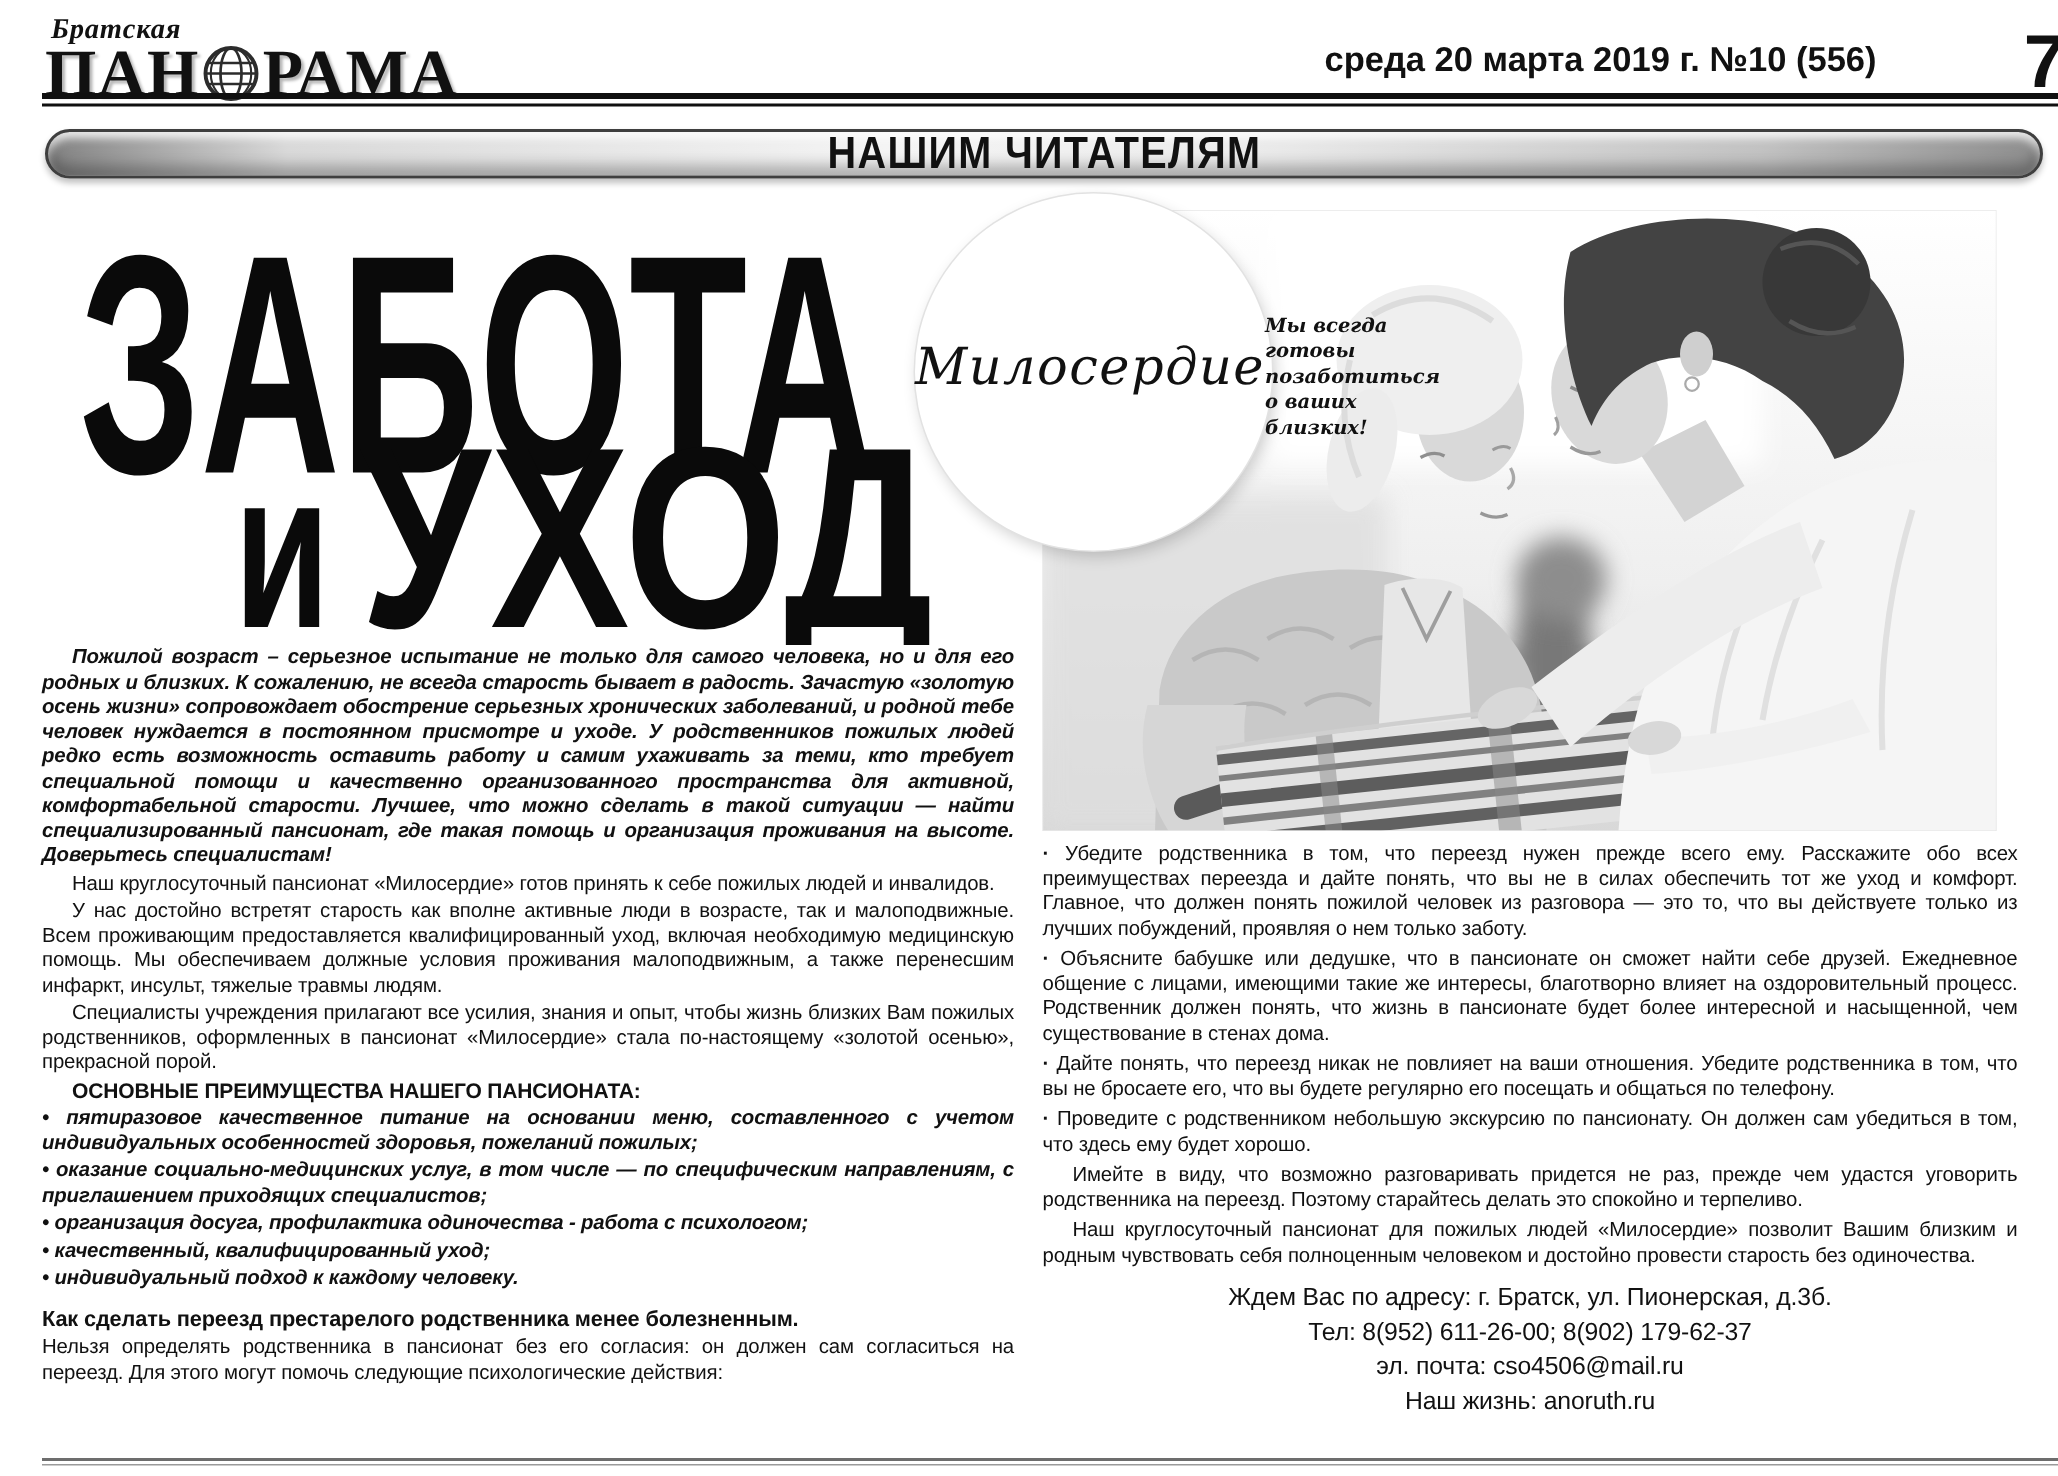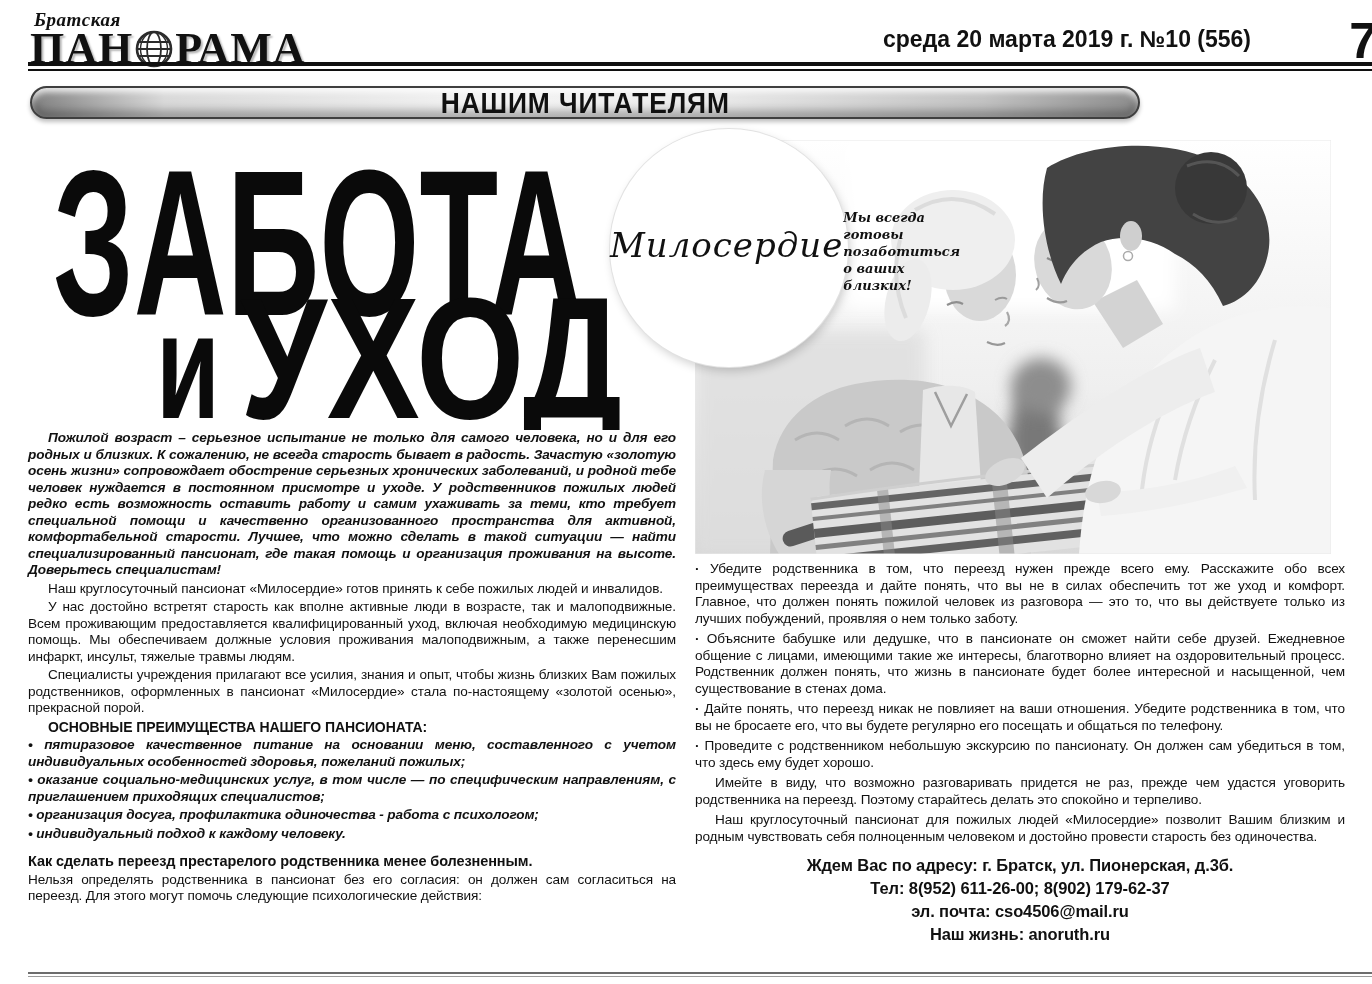--- a/index.html
+++ b/index.html
@@ -16,42 +16,42 @@
   .issue{position:absolute;right:158px;top:26px;font-weight:bold;font-size:23px;}
   .pagenum{position:absolute;right:32px;top:12px;font-weight:bold;font-size:50px;}
   .rule2{position:absolute;left:28px;right:28px;}
   .rule2 .a{height:4px;background:#101010;}
   .rule2 .b{height:2px;background:#101010;margin-top:3px;}
   .toprule{top:62px;}
   .botrule{top:972px;}
   .botrule .a{height:2px;background:#6d6d6d;}
   .botrule .b{height:1px;background:#9a9a9a;margin-top:2px;}
   
-  .section-bar{position:absolute;left:30px;top:86px;width:1110px;height:33px;
+  .section-bar{position:absolute;left:30px;top:86px;width:1332px;height:33px;
     border:2px solid #3f3f3f;border-radius:17px;box-sizing:border-box;
     background:linear-gradient(90deg,#828282 0%,#d9d9d9 12%,#f4f4f4 42%,#ececec 60%,#c2c2c2 86%,#8d8d8d 100%);
     box-shadow:inset 0 -7px 9px rgba(0,0,0,.28), inset 0 4px 6px rgba(255,255,255,.85), 0 3px 4px rgba(0,0,0,.25);
     display:flex;align-items:center;justify-content:center;}
   .section-bar span{display:inline-block;font-weight:bold;font-size:30px;letter-spacing:1px;
     transform:scaleX(.88);white-space:nowrap;}
   
   .col-left{position:absolute;left:28px;top:120px;width:648px;}
   .col-right{position:absolute;left:695px;top:140px;width:650px;}
   .headline{display:block;}
   .article{width:648px;font-size:13.6px;line-height:16.5px;letter-spacing:-.1px;}
   .article p{margin:0 0 2px;text-align:justify;}
   .indent{text-indent:20px;}
   .bi{font-weight:bold;font-style:italic;}
   .adv-title{font-weight:bold;text-indent:20px;margin-top:2px !important;font-size:14px;}
   .how-title{font-weight:bold;margin-top:11px !important;font-size:14.5px;text-align:left !important;}
   .marker{font-weight:bold;}
   
   .rtext{width:650px;font-size:13.6px;line-height:16.5px;letter-spacing:-.1px;margin-top:7px;}
   .rtext p{margin:0 0 4px;text-align:justify;}
-  .contact{margin-top:9px;text-align:center;font-weight:bold;font-size:16.5px;line-height:23px;}
+  .contact{margin-top:9px;text-align:center;font-weight:normal;font-size:16.5px;line-height:23px;}
   .contact div{white-space:nowrap;}
   
   .logo-circle{position:absolute;left:610px;top:129px;width:238px;height:238px;border-radius:50%;
     background:#fff;z-index:6;box-shadow:0 0 0 1px #e2e2e2,2px 4px 10px rgba(0,0,0,.18);
     display:flex;align-items:center;}
   .logo-art{margin-top:10px;}
   .logo-name{font-family:"DejaVu Serif",serif;font-style:italic;font-size:34px;line-height:1;
     margin-top:-6px;letter-spacing:1px;}
   .logo-tag{font-family:"DejaVu Serif",serif;font-style:italic;font-weight:bold;font-size:13px;
     line-height:17px;margin-top:7px;}
@@ -97,20 +97,21 @@
     </svg>
     <div class="article">
       <p class="bi indent">Пожилой возраст – серьезное испытание не только для самого человека, но и для его родных и близких. К сожалению, не всегда старость бывает в радость. Зачастую «золотую осень жизни» сопровождает обострение серьезных хронических заболеваний, и родной тебе человек нуждается в постоянном присмотре и уходе. У родственников пожилых людей редко есть возможность оставить работу и самим ухаживать за теми, кто требует специальной помощи и качественно организованного пространства для активной, комфортабельной старости. Лучшее, что можно сделать в такой ситуации — найти специализированный пансионат, где такая помощь и организация проживания на высоте. Доверьтесь специалистам!</p>
       <p class="indent">Наш круглосуточный пансионат «Милосердие» готов принять к себе пожилых людей и инвалидов.</p>
       <p class="indent">У нас достойно встретят старость как вполне активные люди в возрасте, так и малоподвижные. Всем проживающим предоставляется квалифицированный уход, включая необходимую медицинскую помощь. Мы обеспечиваем должные условия проживания малоподвижным, а также перенесшим инфаркт, инсульт, тяжелые травмы людям.</p>
       <p class="indent">Специалисты учреждения прилагают все усилия, знания и опыт, чтобы жизнь близких Вам пожилых родственников, оформленных в пансионат «Милосердие» стала по-настоящему «золотой осенью», прекрасной порой.</p>
       <p class="adv-title">ОСНОВНЫЕ ПРЕИМУЩЕСТВА НАШЕГО ПАНСИОНАТА:</p>
       <p class="bi"><span class="marker">•</span> <span>пятиразовое качественное питание на основании меню, составленного с учетом индивидуальных особенностей здоровья, пожеланий пожилых;</span></p>
       <p class="bi"><span class="marker">•</span> <span>оказание социально-медицинских услуг, в том числе — по специфическим направлениям, с приглашением приходящих специалистов;</span></p>
       <p class="bi"><span class="marker">•</span> <span>организация досуга, профилактика одиночества - работа с психологом;</span></p>
+      <p class="bi"><span class="marker">•</span> <span>качественный, квалифицированный уход;</span></p>
       <p class="bi"><span class="marker">•</span> <span>индивидуальный подход к каждому человеку.</span></p>
       <p class="how-title">Как сделать переезд престарелого родственника менее болезненным.</p>
       <p>Нельзя определять родственника в пансионат без его согласия: он должен сам согласиться на переезд. Для этого могут помочь следующие психологические действия:</p>
     </div>
   </div>
 
   <div class="col-right">
     <svg class="photo" viewBox="0 0 636 414">
       <defs>
         <linearGradient id="pg" x1="0" y1="0" x2="0" y2="1">

